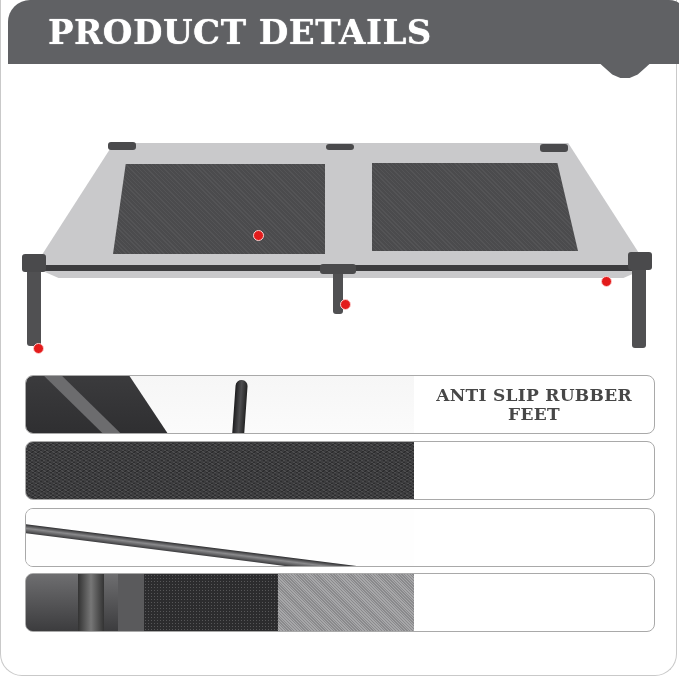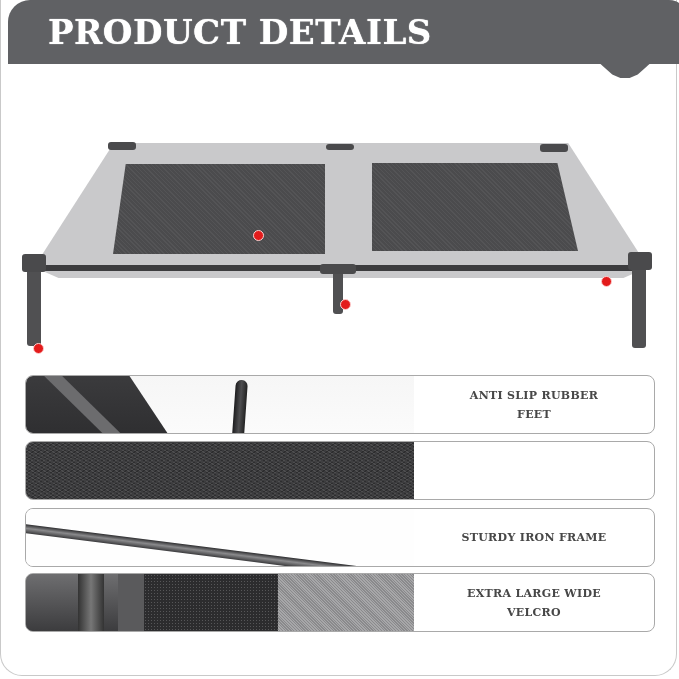--- a/index.html
+++ b/index.html
@@ -69,21 +69,21 @@
   .card {
     position: absolute; left: 0; width: 630px; height: 59px;
     border: 1px solid #a9a9a9; border-radius: 8px;
     overflow: hidden; background: #fff; box-sizing: border-box;
   }
   .card-img { position: absolute; left: 0; top: 0; width: 388px; height: 100%; }
   .card-text {
     position: absolute; left: 388px; top: 0; right: 0; height: 100%;
     display: flex; align-items: center; justify-content: center; text-align: center;
     font-family: "DejaVu Serif", serif; font-weight: bold;
-    font-size: 11px; line-height: 19px; color: #474747; letter-spacing: 0.3px;
+    font-size: 17px; line-height: 19px; color: #474747; letter-spacing: 0.3px;
     padding: 0 10px; white-space: pre-line;
   }
   .img-feet {
     background: linear-gradient(180deg, #f6f6f6, #fbfbfb);
   }
   .img-feet .bar1 {
     position: absolute; left: -20px; top: -20px; width: 190px; height: 120px;
     background: linear-gradient(180deg, #3f3f41, #262628);
     clip-path: polygon(0 0, 58% 0, 100% 100%, 0 100%);
   }
@@ -172,26 +172,23 @@
   </div>
 
   <div class="card" style="top:66px;">
     <div class="card-img img-mesh"></div>
   </div>
 
   <div class="card" style="top:133px;">
     <div class="card-img img-frame">
       <div class="tube"></div>
     </div>
-    <div class="card-text">STURDY IRON FRAME</div>
   </div>
 
   <div class="card" style="top:198px;">
     <div class="card-img img-velcro">
       <div class="strap"></div>
       <div class="ring"></div>
       <div class="hook"></div>
       <div class="loop"></div>
     </div>
-    <div class="card-text">EXTRA LARGE WIDE
-VELCRO</div>
   </div>
 </div>
 
 </body></html>

